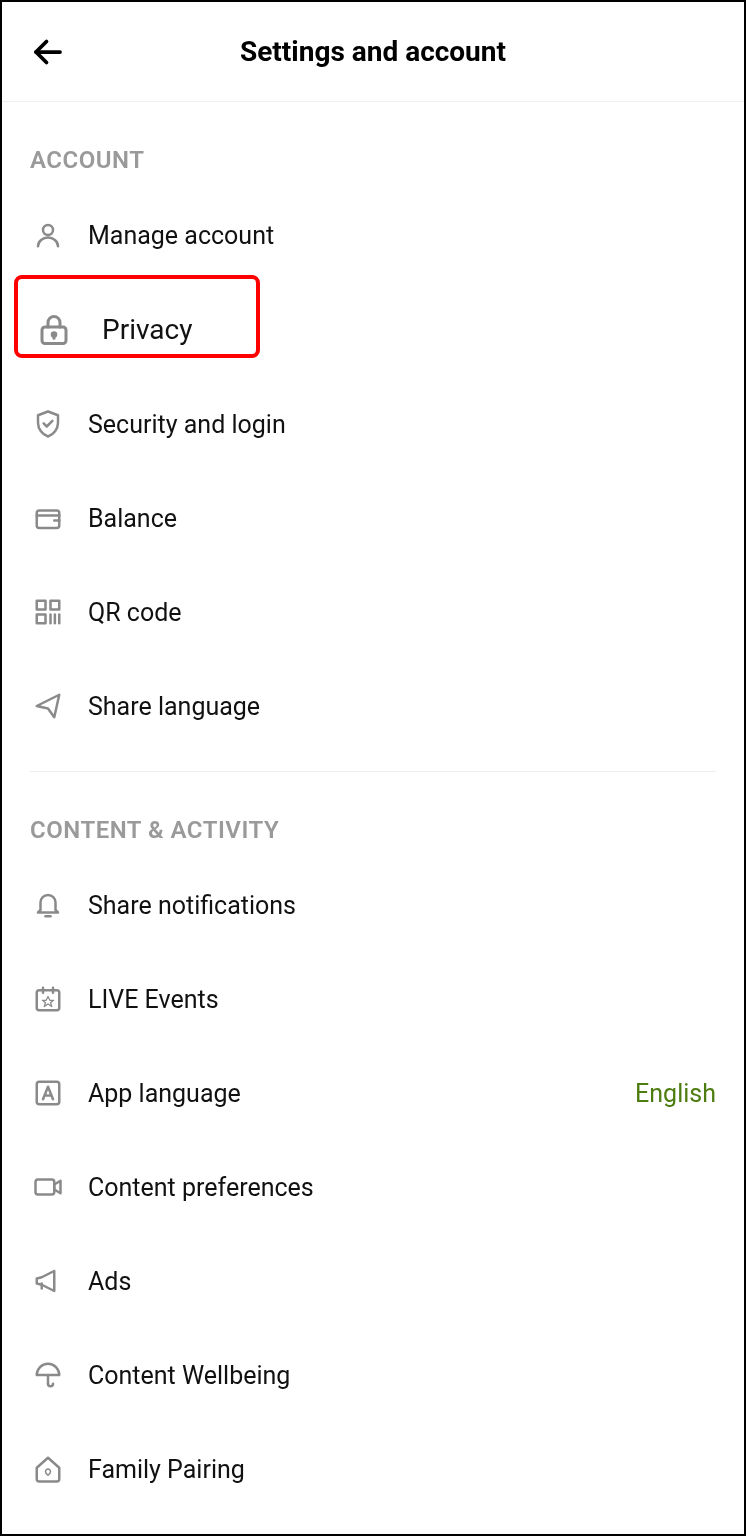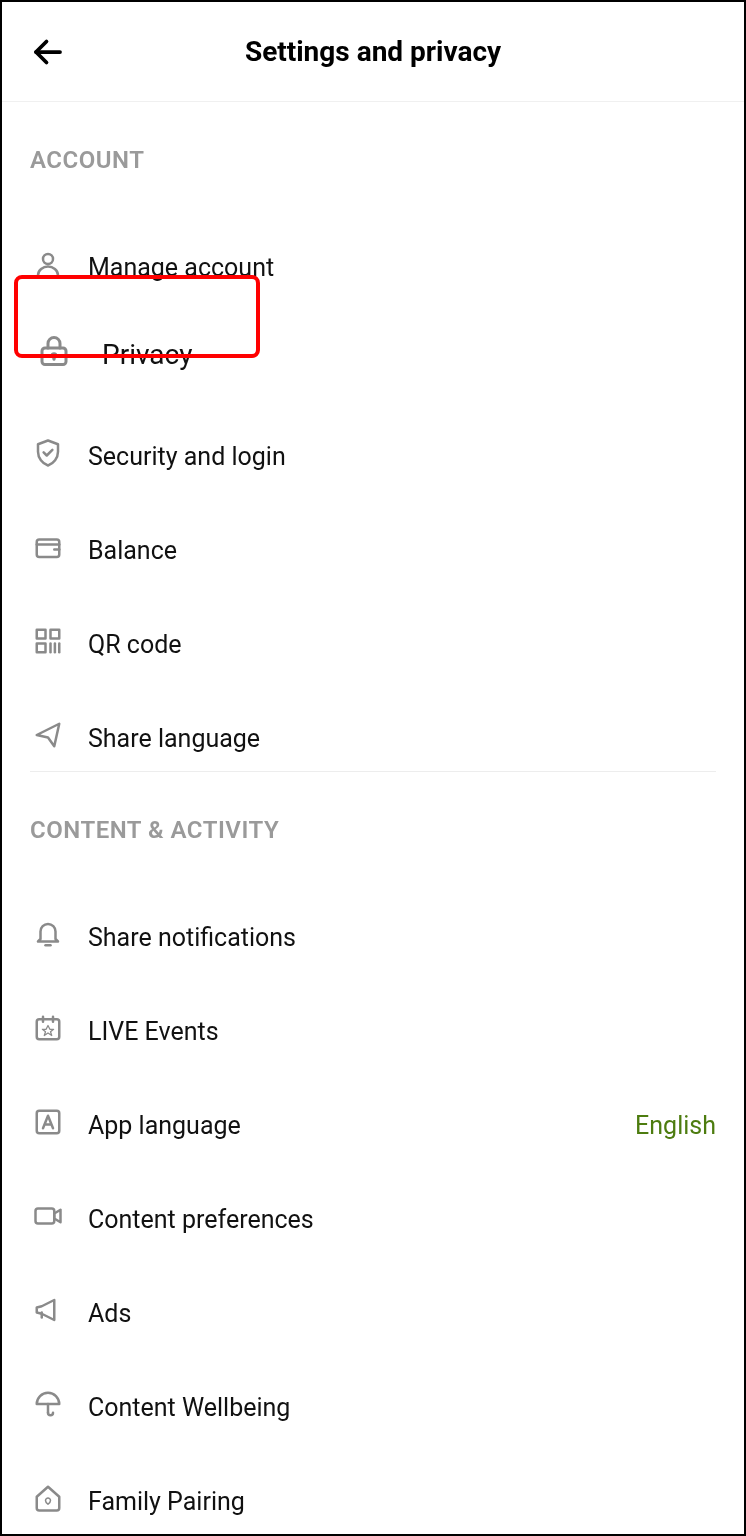--- a/index.html
+++ b/index.html
@@ -43,21 +43,21 @@
     }
     .section-header {
       padding: 44px 28px 14px 28px;
       font-size: 24px;
       font-weight: 600;
       color: #9a9a9a;
       letter-spacing: 0.5px;
     }
     .list-item {
       display: flex;
-      align-items: flex-end;
+      align-items: center;
       padding: 0 28px;
       height: 94px;
       cursor: pointer;
     }
     .item-icon {
       width: 36px;
       height: 36px;
       display: flex;
       align-items: center;
       justify-content: center;
@@ -108,21 +108,21 @@
 </head>
 <body>
 
 <div class="header">
   <div class="back-btn">
     <svg width="36" height="36" viewBox="0 0 24 24" fill="none" stroke="#000" stroke-width="2.5" stroke-linecap="round" stroke-linejoin="round">
       <line x1="20" y1="12" x2="4" y2="12"></line>
       <polyline points="11 5 4 12 11 19"></polyline>
     </svg>
   </div>
-  <div class="header-title">Settings and privacy</div>
+  <div class="header-title">Settings and account</div>
 </div>
 
 <div class="section-header">ACCOUNT</div>
 
 <div class="list-item">
   <div class="item-icon">
     <svg width="30" height="30" viewBox="0 0 24 24" fill="none" stroke="#8a8a8a" stroke-width="2" stroke-linecap="round" stroke-linejoin="round">
       <circle cx="12" cy="8" r="4"></circle>
       <path d="M4 21c0-4 4-7 8-7s8 3 8 7"></path>
     </svg>

